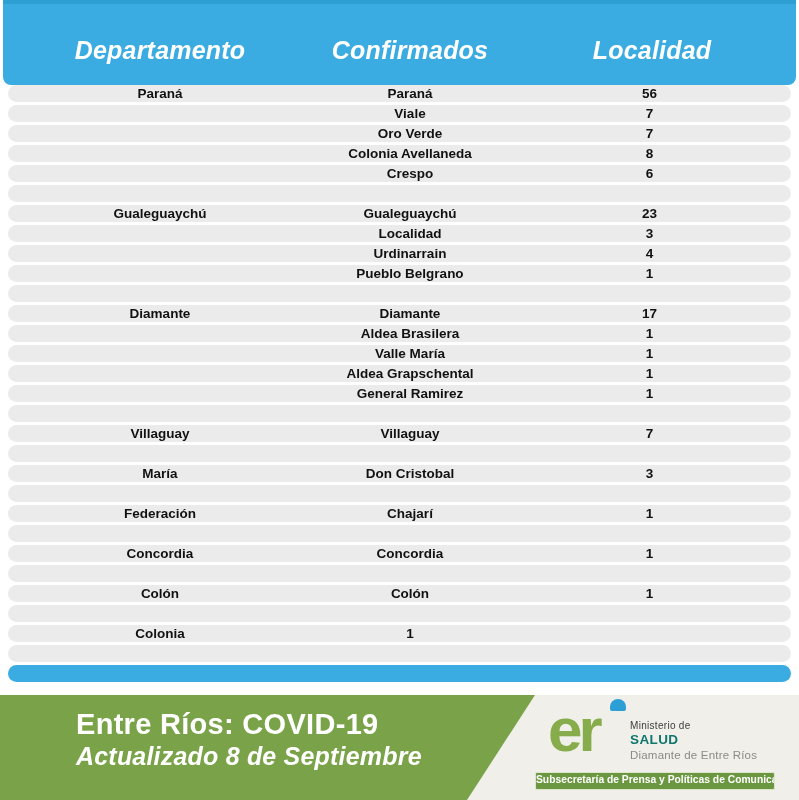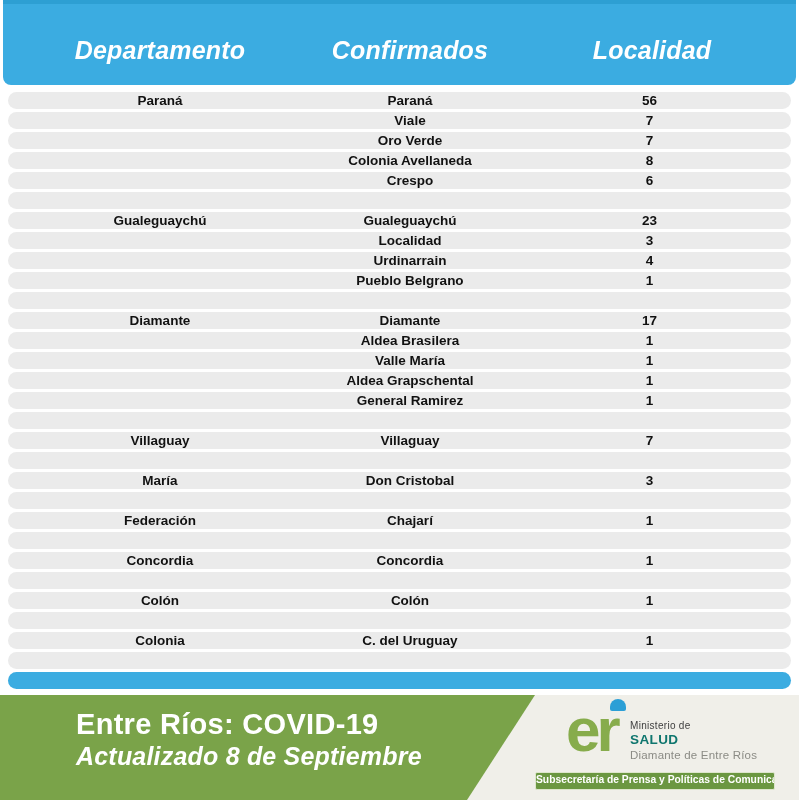--- a/index.html
+++ b/index.html
@@ -13,21 +13,21 @@
     background:linear-gradient(180deg,#2d9fd3 0px,#2d9fd3 4px,#3bace1 4px);
     border-radius:0 0 8px 8px;
     display:grid;grid-template-columns:304px 196px 1fr;
     align-items:center;padding:16px 0 0 5px;box-sizing:border-box;
   }
   .header-band .col{
     text-align:center;color:#ffffff;font-style:italic;font-weight:bold;
     font-size:25px;letter-spacing:.2px;
   }
   
-  .table-body{margin-top:7px;}
+  .table-body{}
   .row{
     height:17px;margin:0 8px 3px 8px;background:#ebebeb;border-radius:9px;
     display:grid;grid-template-columns:304px 196px 1fr;align-items:center;
   }
   .row .cell{
     text-align:center;font-weight:bold;font-size:13.5px;color:#111111;
     line-height:17px;white-space:nowrap;
   }
   .row.blank .cell{visibility:hidden;}
   .total-row{
@@ -46,21 +46,21 @@
     position:absolute;right:0;top:0;width:339px;height:105px;
     background:#f0efe9;
     clip-path:polygon(75px 0,339px 0,339px 105px,7px 105px);
   }
   .footer-title-block{position:absolute;left:40px;top:12px;color:#ffffff;margin-left:36px;}
   .footer-title{font-size:29px;font-weight:bold;letter-spacing:.3px;line-height:34px;}
   .footer-subtitle{font-size:25px;font-style:italic;font-weight:bold;line-height:30px;letter-spacing:.2px;}
   .logo-wrap{position:absolute;left:88px;top:2px;width:250px;height:72px;}
   .logo-er{
     position:absolute;left:0;top:-2px;
-    font-size:62px;font-weight:bold;color:#87ac4c;letter-spacing:-4px;line-height:70px;margin-left:18px;
+    font-size:62px;font-weight:bold;color:#87ac4c;letter-spacing:-4px;line-height:70px;
   }
   .logo-dot{
     position:absolute;left:62px;top:2px;width:16px;height:12px;
     background:#2c9fd6;border-radius:8px 8px 2px 2px;
   }
   .ministry{position:absolute;left:82px;top:24px;line-height:1;}
   .ministry-line1{font-size:10px;color:#404040;letter-spacing:.3px;}
   .ministry-line2{font-size:13.5px;font-weight:bold;color:#0f766e;margin-top:2px;letter-spacing:.4px;}
   .ministry-line3{font-size:11.5px;color:#8b8b85;margin-top:3px;letter-spacing:.2px;}
   .press-badge{
@@ -212,21 +212,20 @@
     <span class="cell">Colón</span>
     <span class="cell">1</span>
   </div>
       <div class="row blank">
     <span class="cell"></span>
     <span class="cell"></span>
     <span class="cell"></span>
   </div>
       <div class="row">
     <span class="cell">Colonia</span>
-    <span class="cell">C. del Uruguay</span>
     <span class="cell">1</span>
   </div>
       <div class="row blank">
     <span class="cell"></span>
     <span class="cell"></span>
     <span class="cell"></span>
   </div>
     </div>
 
   <div class="total-row">

